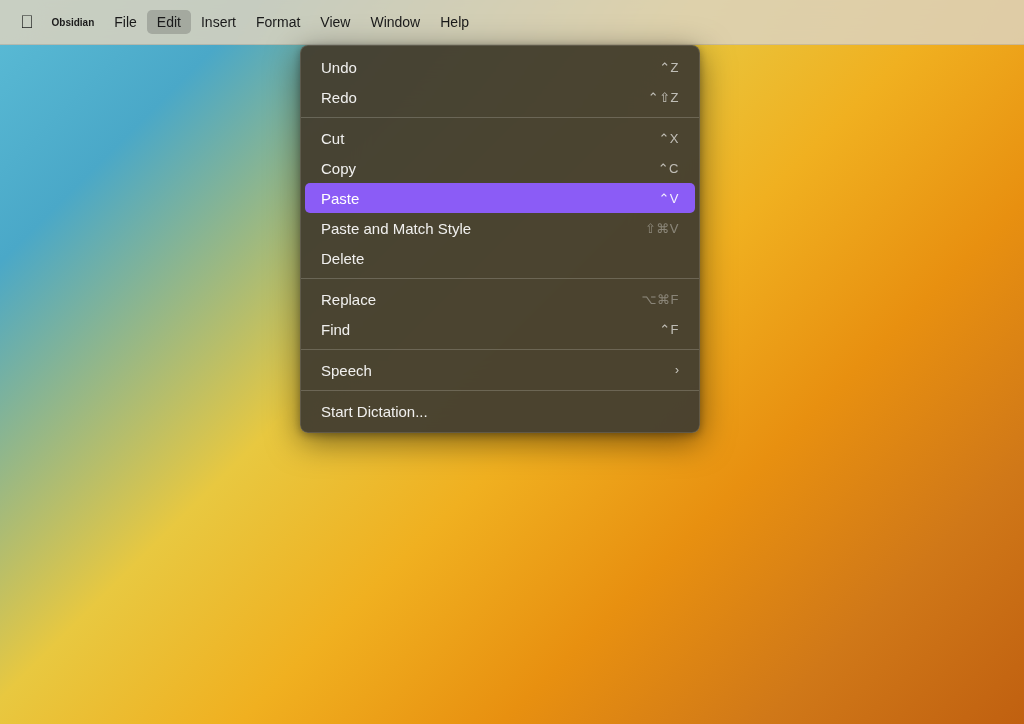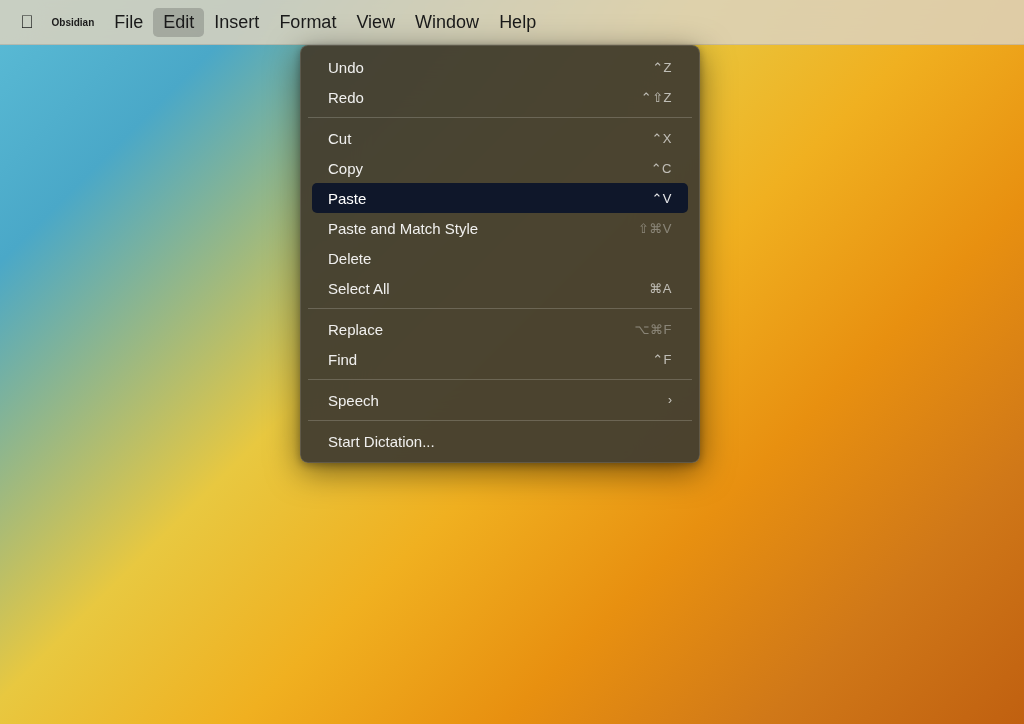--- a/index.html
+++ b/index.html
@@ -39,21 +39,21 @@
       -webkit-backdrop-filter: blur(20px);
       display: flex;
       align-items: center;
       padding: 0 12px;
       z-index: 100;
       border-bottom: 1px solid rgba(0,0,0,0.1);
     }
 
     .menu-bar-item {
       padding: 4px 10px;
-      font-size: 18px;
+      font-size: 14px;
       font-weight: 400;
       color: #1a1a1a;
       border-radius: 5px;
       cursor: default;
       white-space: nowrap;
     }
 
     .menu-bar-item.apple {
       font-size: 18px;
       padding: 4px 8px;
@@ -74,39 +74,39 @@
       position: absolute;
       top: 45px;
       left: 300px;
       width: 400px;
       background: rgba(68, 62, 48, 0.96);
       backdrop-filter: blur(30px);
       -webkit-backdrop-filter: blur(30px);
       border-radius: 8px;
       box-shadow: 0 8px 32px rgba(0,0,0,0.5), 0 2px 8px rgba(0,0,0,0.3);
       z-index: 200;
-      padding: 6px 7px;
+      padding: 6px 0;
       border: 1px solid rgba(255,255,255,0.12);
     }
 
     .menu-item {
       display: flex;
       align-items: center;
       justify-content: space-between;
       padding: 6px 16px;
       font-size: 15px;
       color: rgba(255,255,255,0.92);
       cursor: default;
       border-radius: 5px;
       margin: 0 4px;
       min-height: 30px;
     }
 
     .menu-item.highlighted {
-      background: #0f172a;
+      background: #8b5cf6;
       color: white;
     }
 
     .menu-item-label {
       font-size: 15px;
     }
 
     .menu-item-shortcut {
       font-size: 13px;
       color: rgba(255,255,255,0.65);
@@ -182,24 +182,20 @@
   <div class="menu-item dimmed">
     <span class="menu-item-label">Paste and Match Style</span>
     <span class="menu-item-shortcut">⇧⌘V</span>
   </div>
 
   <div class="menu-item">
     <span class="menu-item-label">Delete</span>
     <span class="menu-item-shortcut"></span>
   </div>
 
-  <div class="menu-item">
-    <span class="menu-item-label">Select All</span>
-    <span class="menu-item-shortcut">⌘A</span>
-  </div>
 
   <div class="menu-separator"></div>
 
   <div class="menu-item dimmed">
     <span class="menu-item-label">Replace</span>
     <span class="menu-item-shortcut">⌥⌘F</span>
   </div>
 
   <div class="menu-item">
     <span class="menu-item-label">Find</span>

